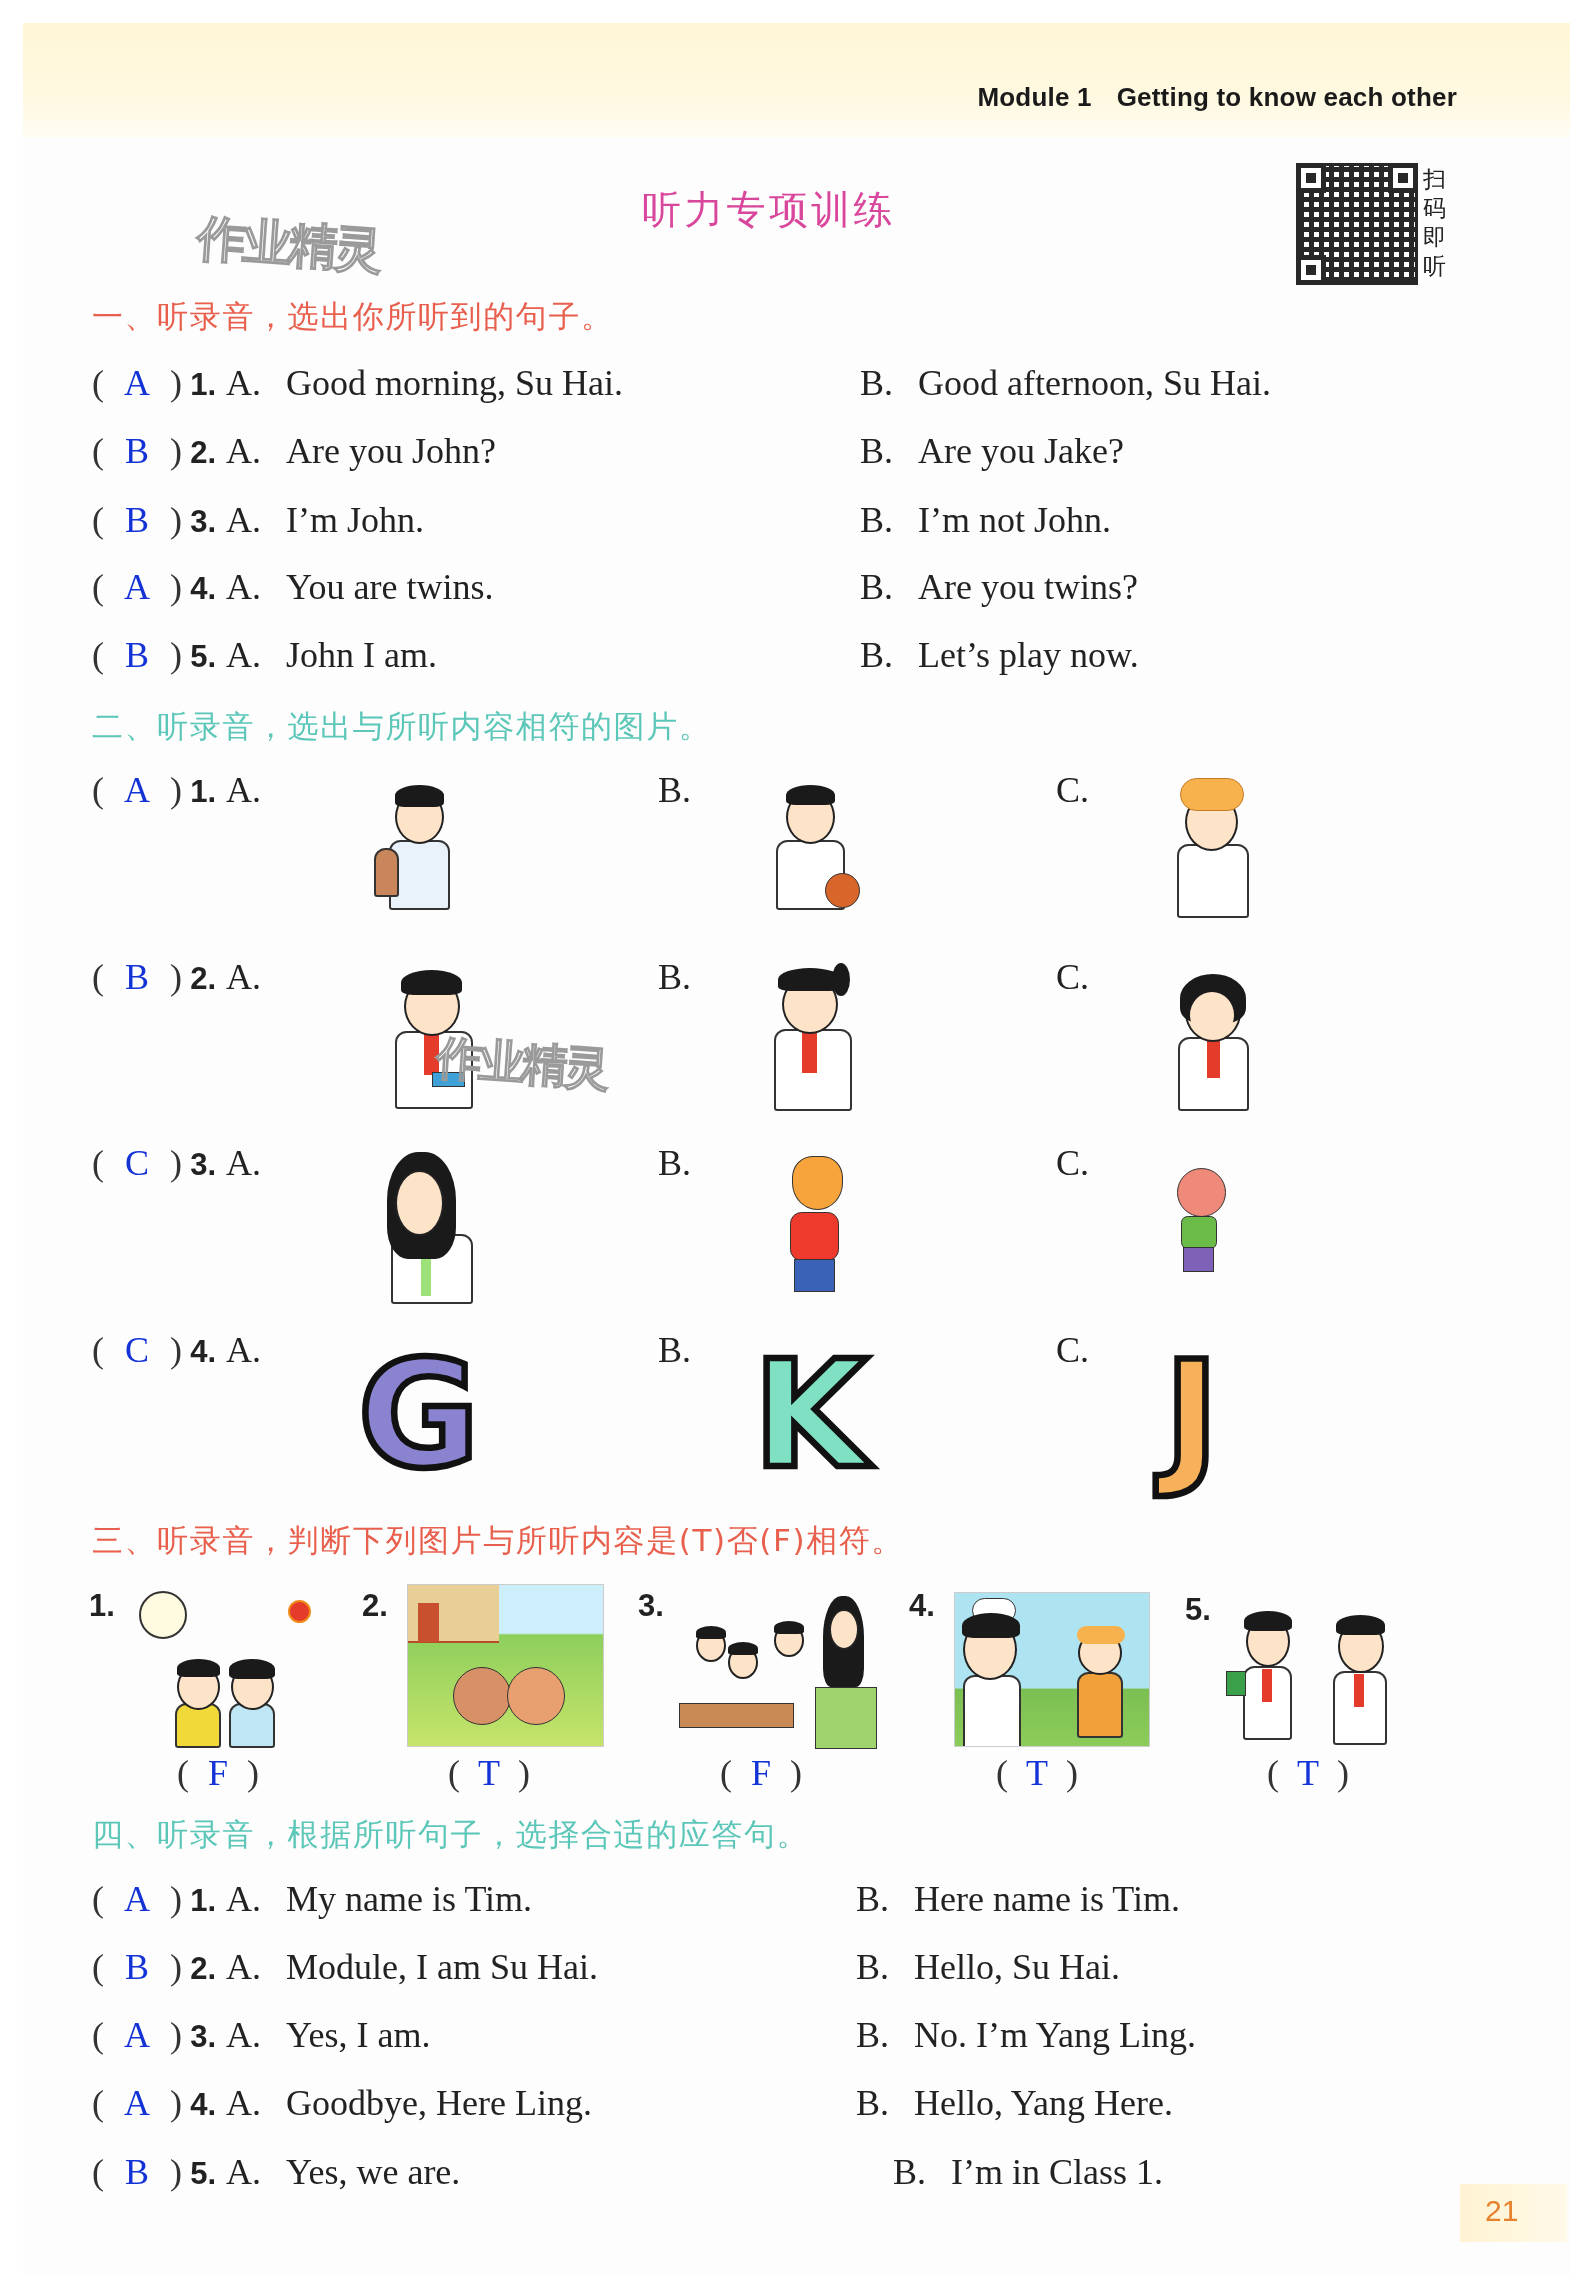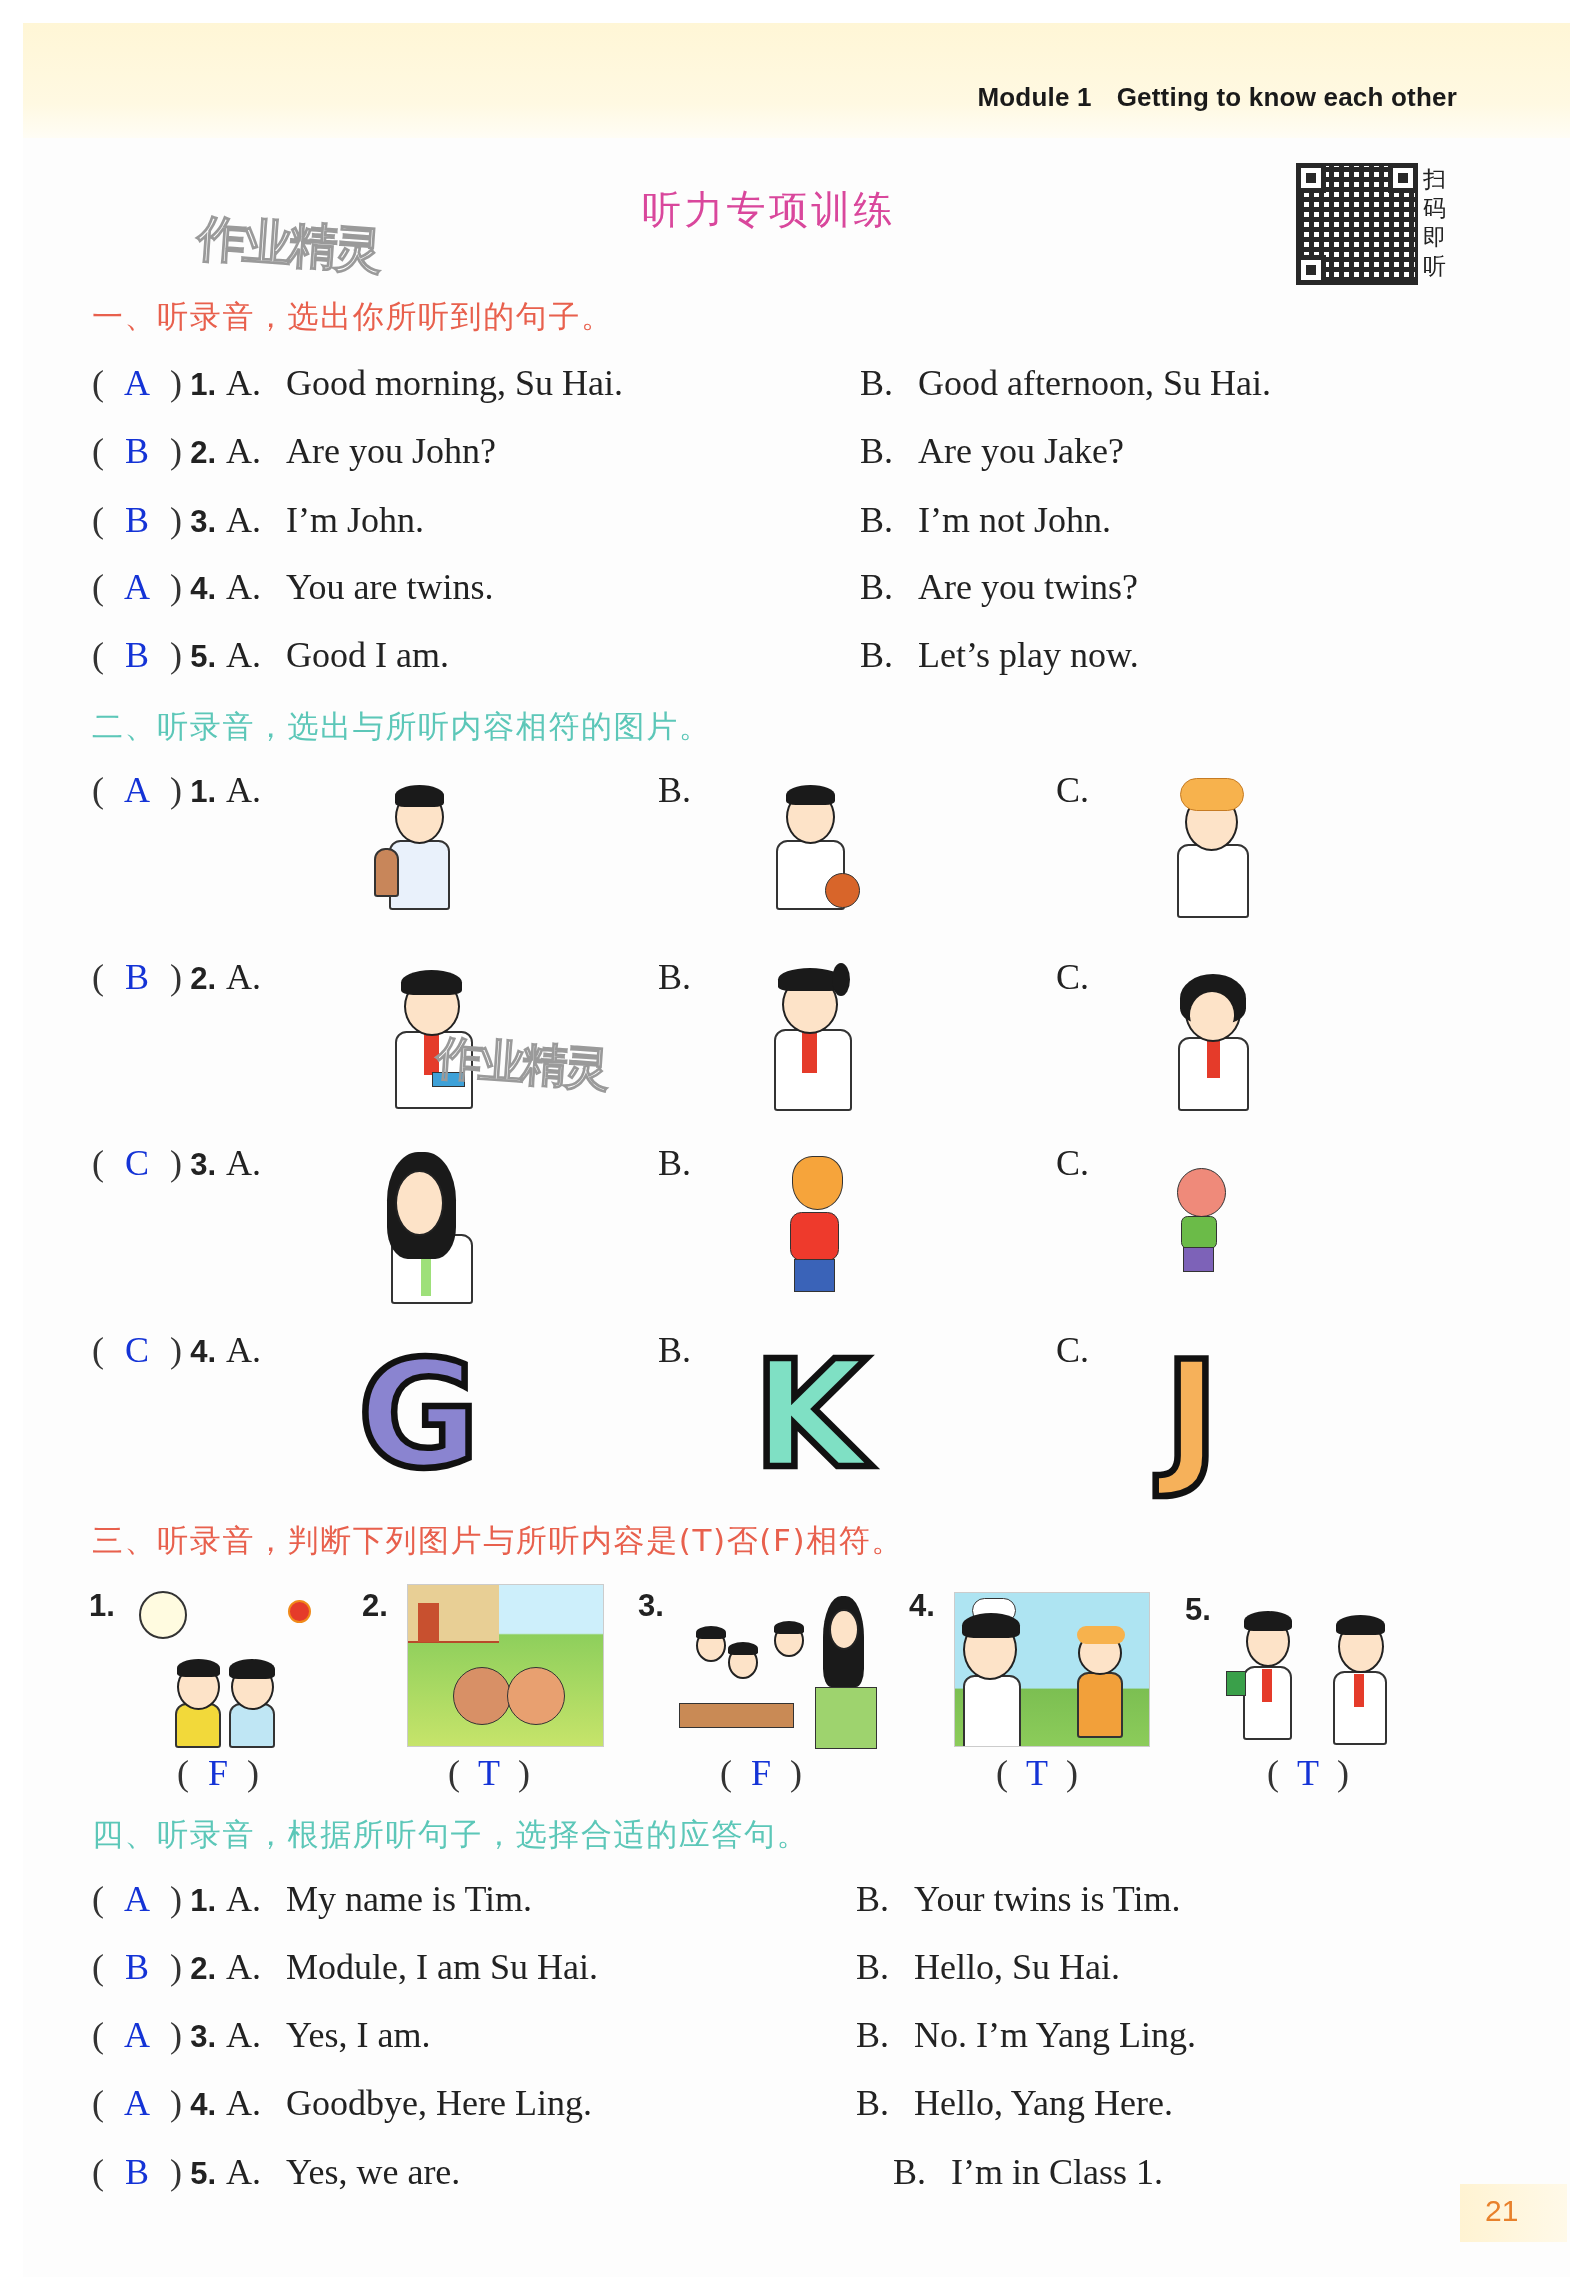--- a/index.html
+++ b/index.html
@@ -100,21 +100,21 @@
   <span>You are twins.</span>
 </div>
 <div class="optB" style="top:566px;"><span class="opt-letter">B.</span><span>Are you twins?</span></div>
 
 <div class="row" style="top:634px;">
   <span class="paren">(</span>
     <span class="ans">B</span>
     <span class="paren">)</span>
   <span class="num">5.</span>
   <span class="opt-letter">A.</span>
-  <span>Good I am.</span>
+  <span>John I am.</span>
 </div>
 <div class="optB" style="top:634px;"><span class="opt-letter">B.</span><span>Let’s play now.</span></div>
 
 <div class="section-heading teal" style="top:706px;">二、听录音，选出与所听内容相符的图片。</div>
 
 <div class="row" style="top:769px;">
   <span class="paren">(</span>
     <span class="ans">A</span>
     <span class="paren">)</span>
   <span class="num">1.</span>
@@ -279,21 +279,21 @@
 <div class="section-heading teal" style="top:1814px;">四、听录音，根据所听句子，选择合适的应答句。</div>
 
 <div class="row" style="top:1878px;">
   <span class="paren">(</span>
     <span class="ans">A</span>
     <span class="paren">)</span>
   <span class="num">1.</span>
   <span class="opt-letter">A.</span>
   <span>My name is Tim.</span>
 </div>
-<div class="optB" style="top:1878px;left:856px;"><span class="opt-letter">B.</span><span>Your twins is Tim.</span></div>
+<div class="optB" style="top:1878px;left:856px;"><span class="opt-letter">B.</span><span>Here name is Tim.</span></div>
 
 <div class="row" style="top:1946px;">
   <span class="paren">(</span>
     <span class="ans">B</span>
     <span class="paren">)</span>
   <span class="num">2.</span>
   <span class="opt-letter">A.</span>
   <span>Module, I am Su Hai.</span>
 </div>
 <div class="optB" style="top:1946px;left:856px;text-align:center;"><span class="opt-letter">B.</span><span>Hello, Su Hai.</span></div>

